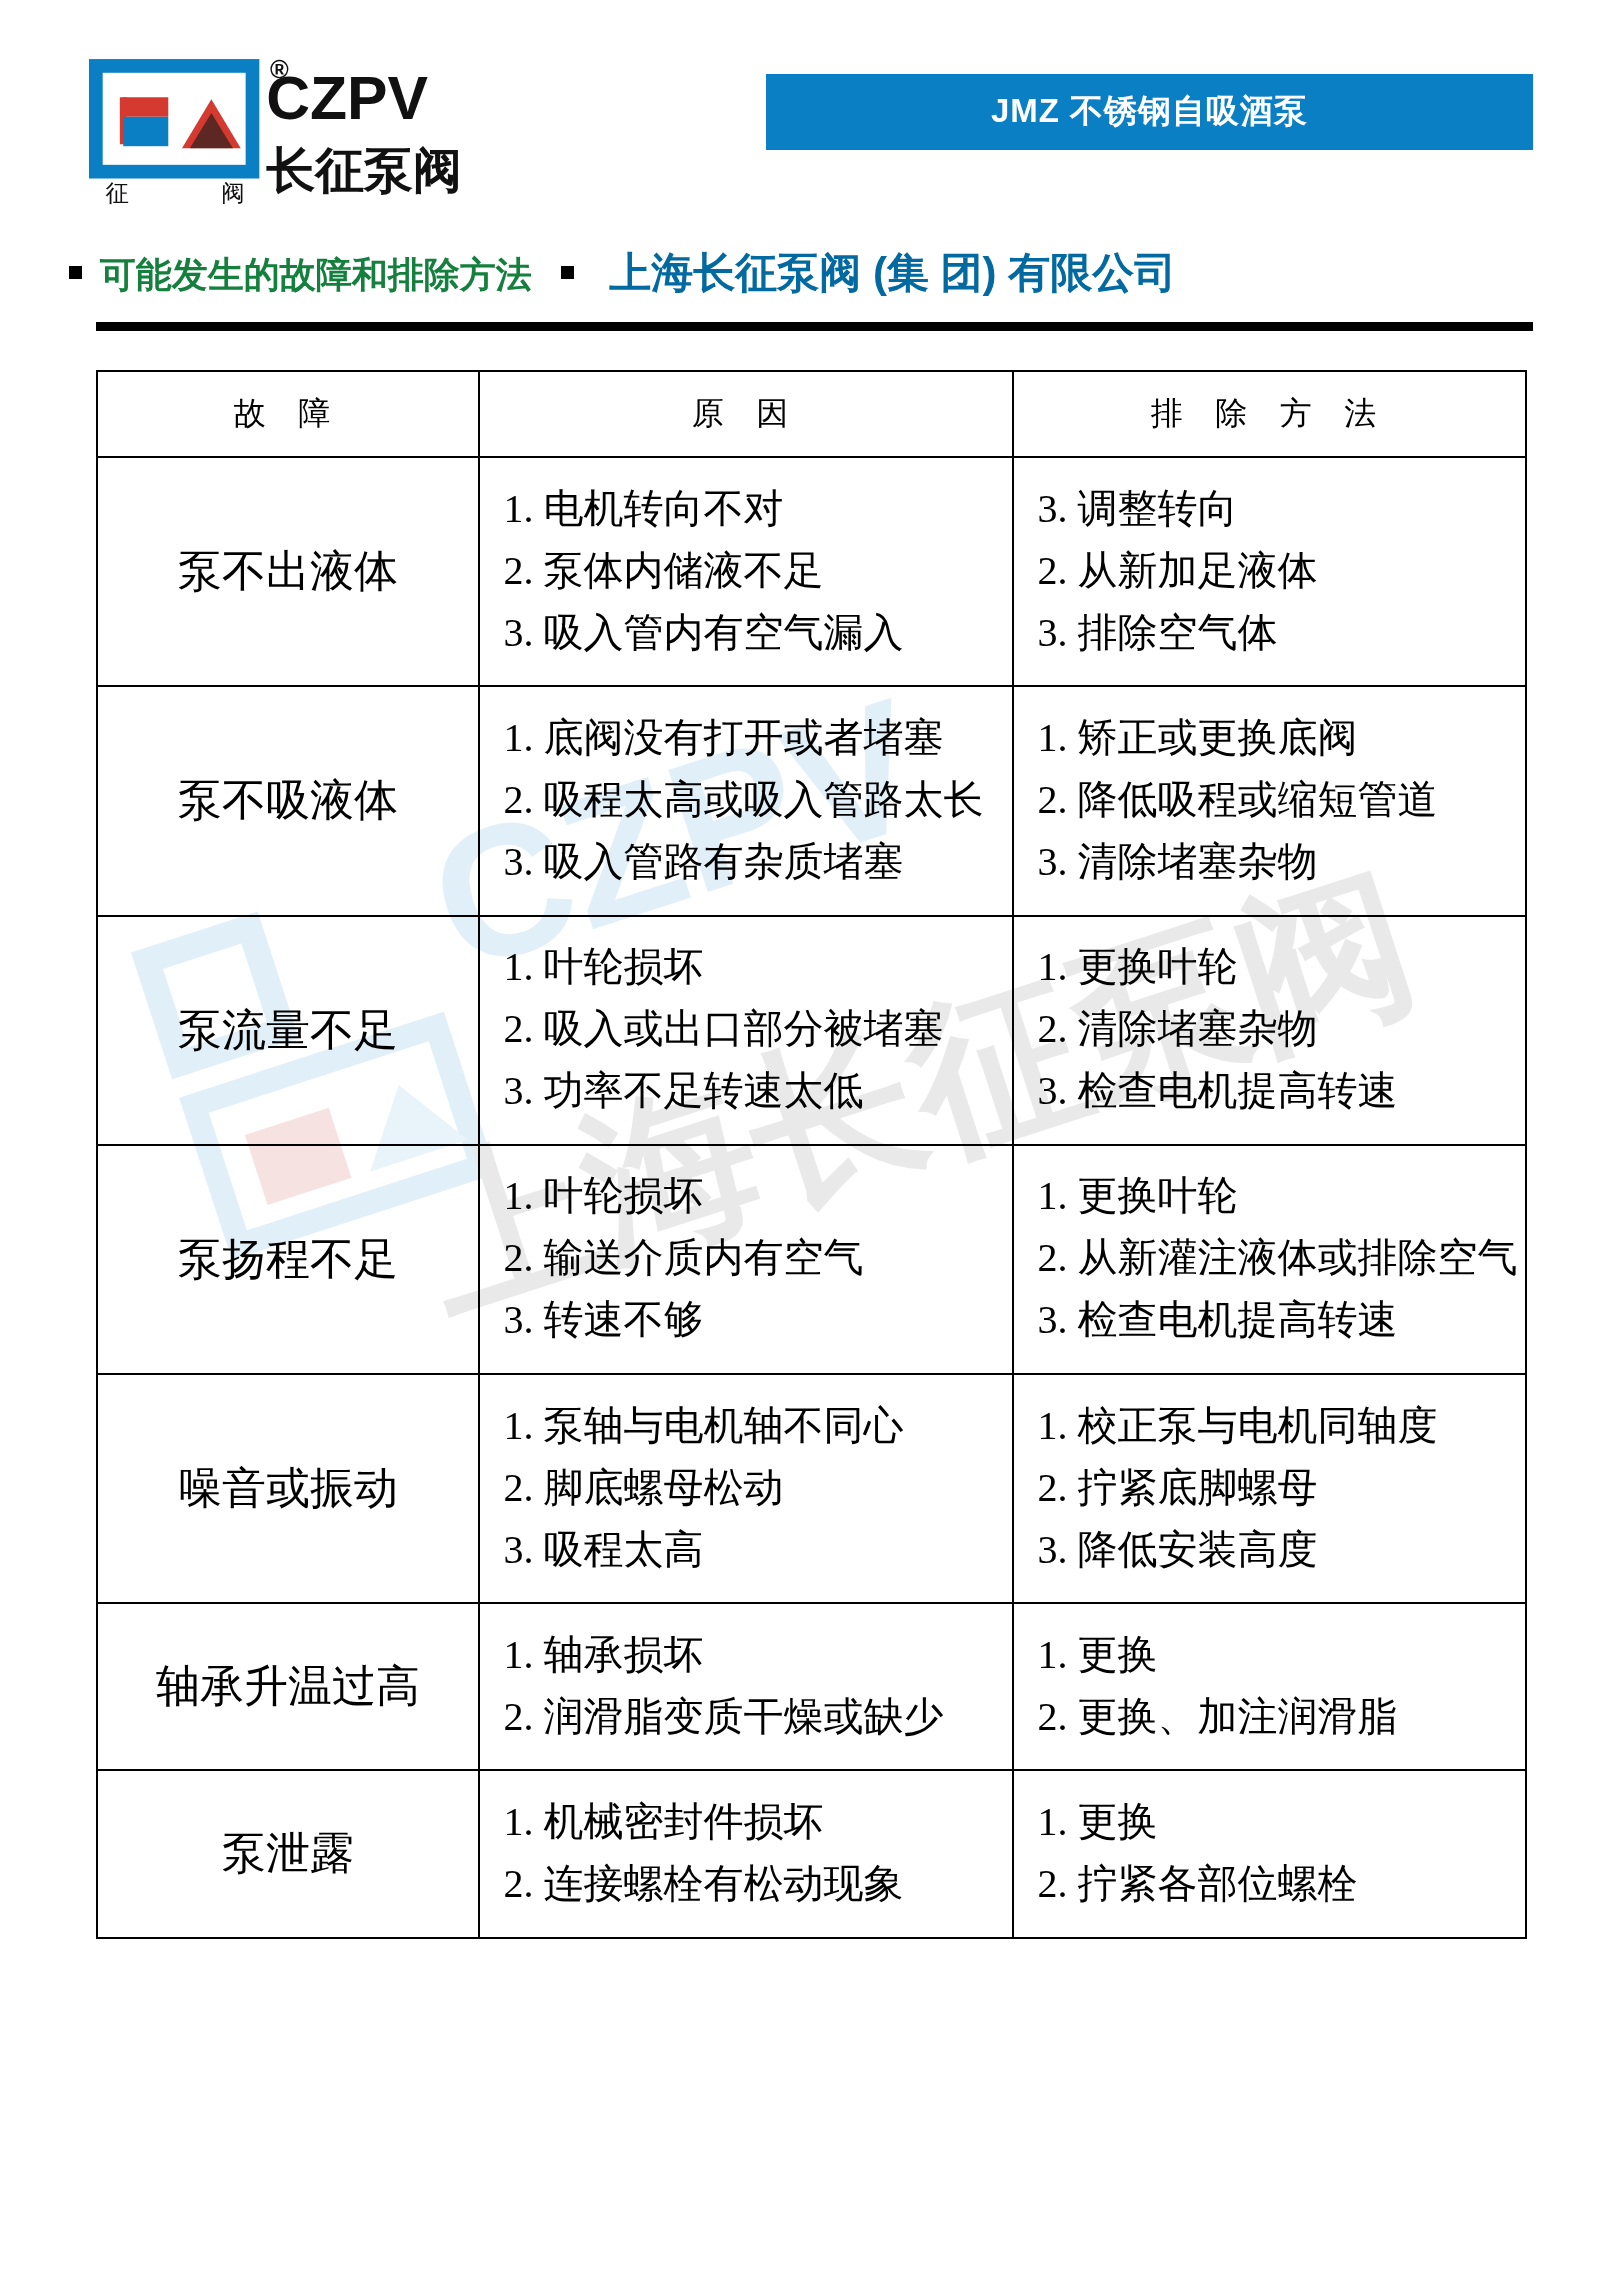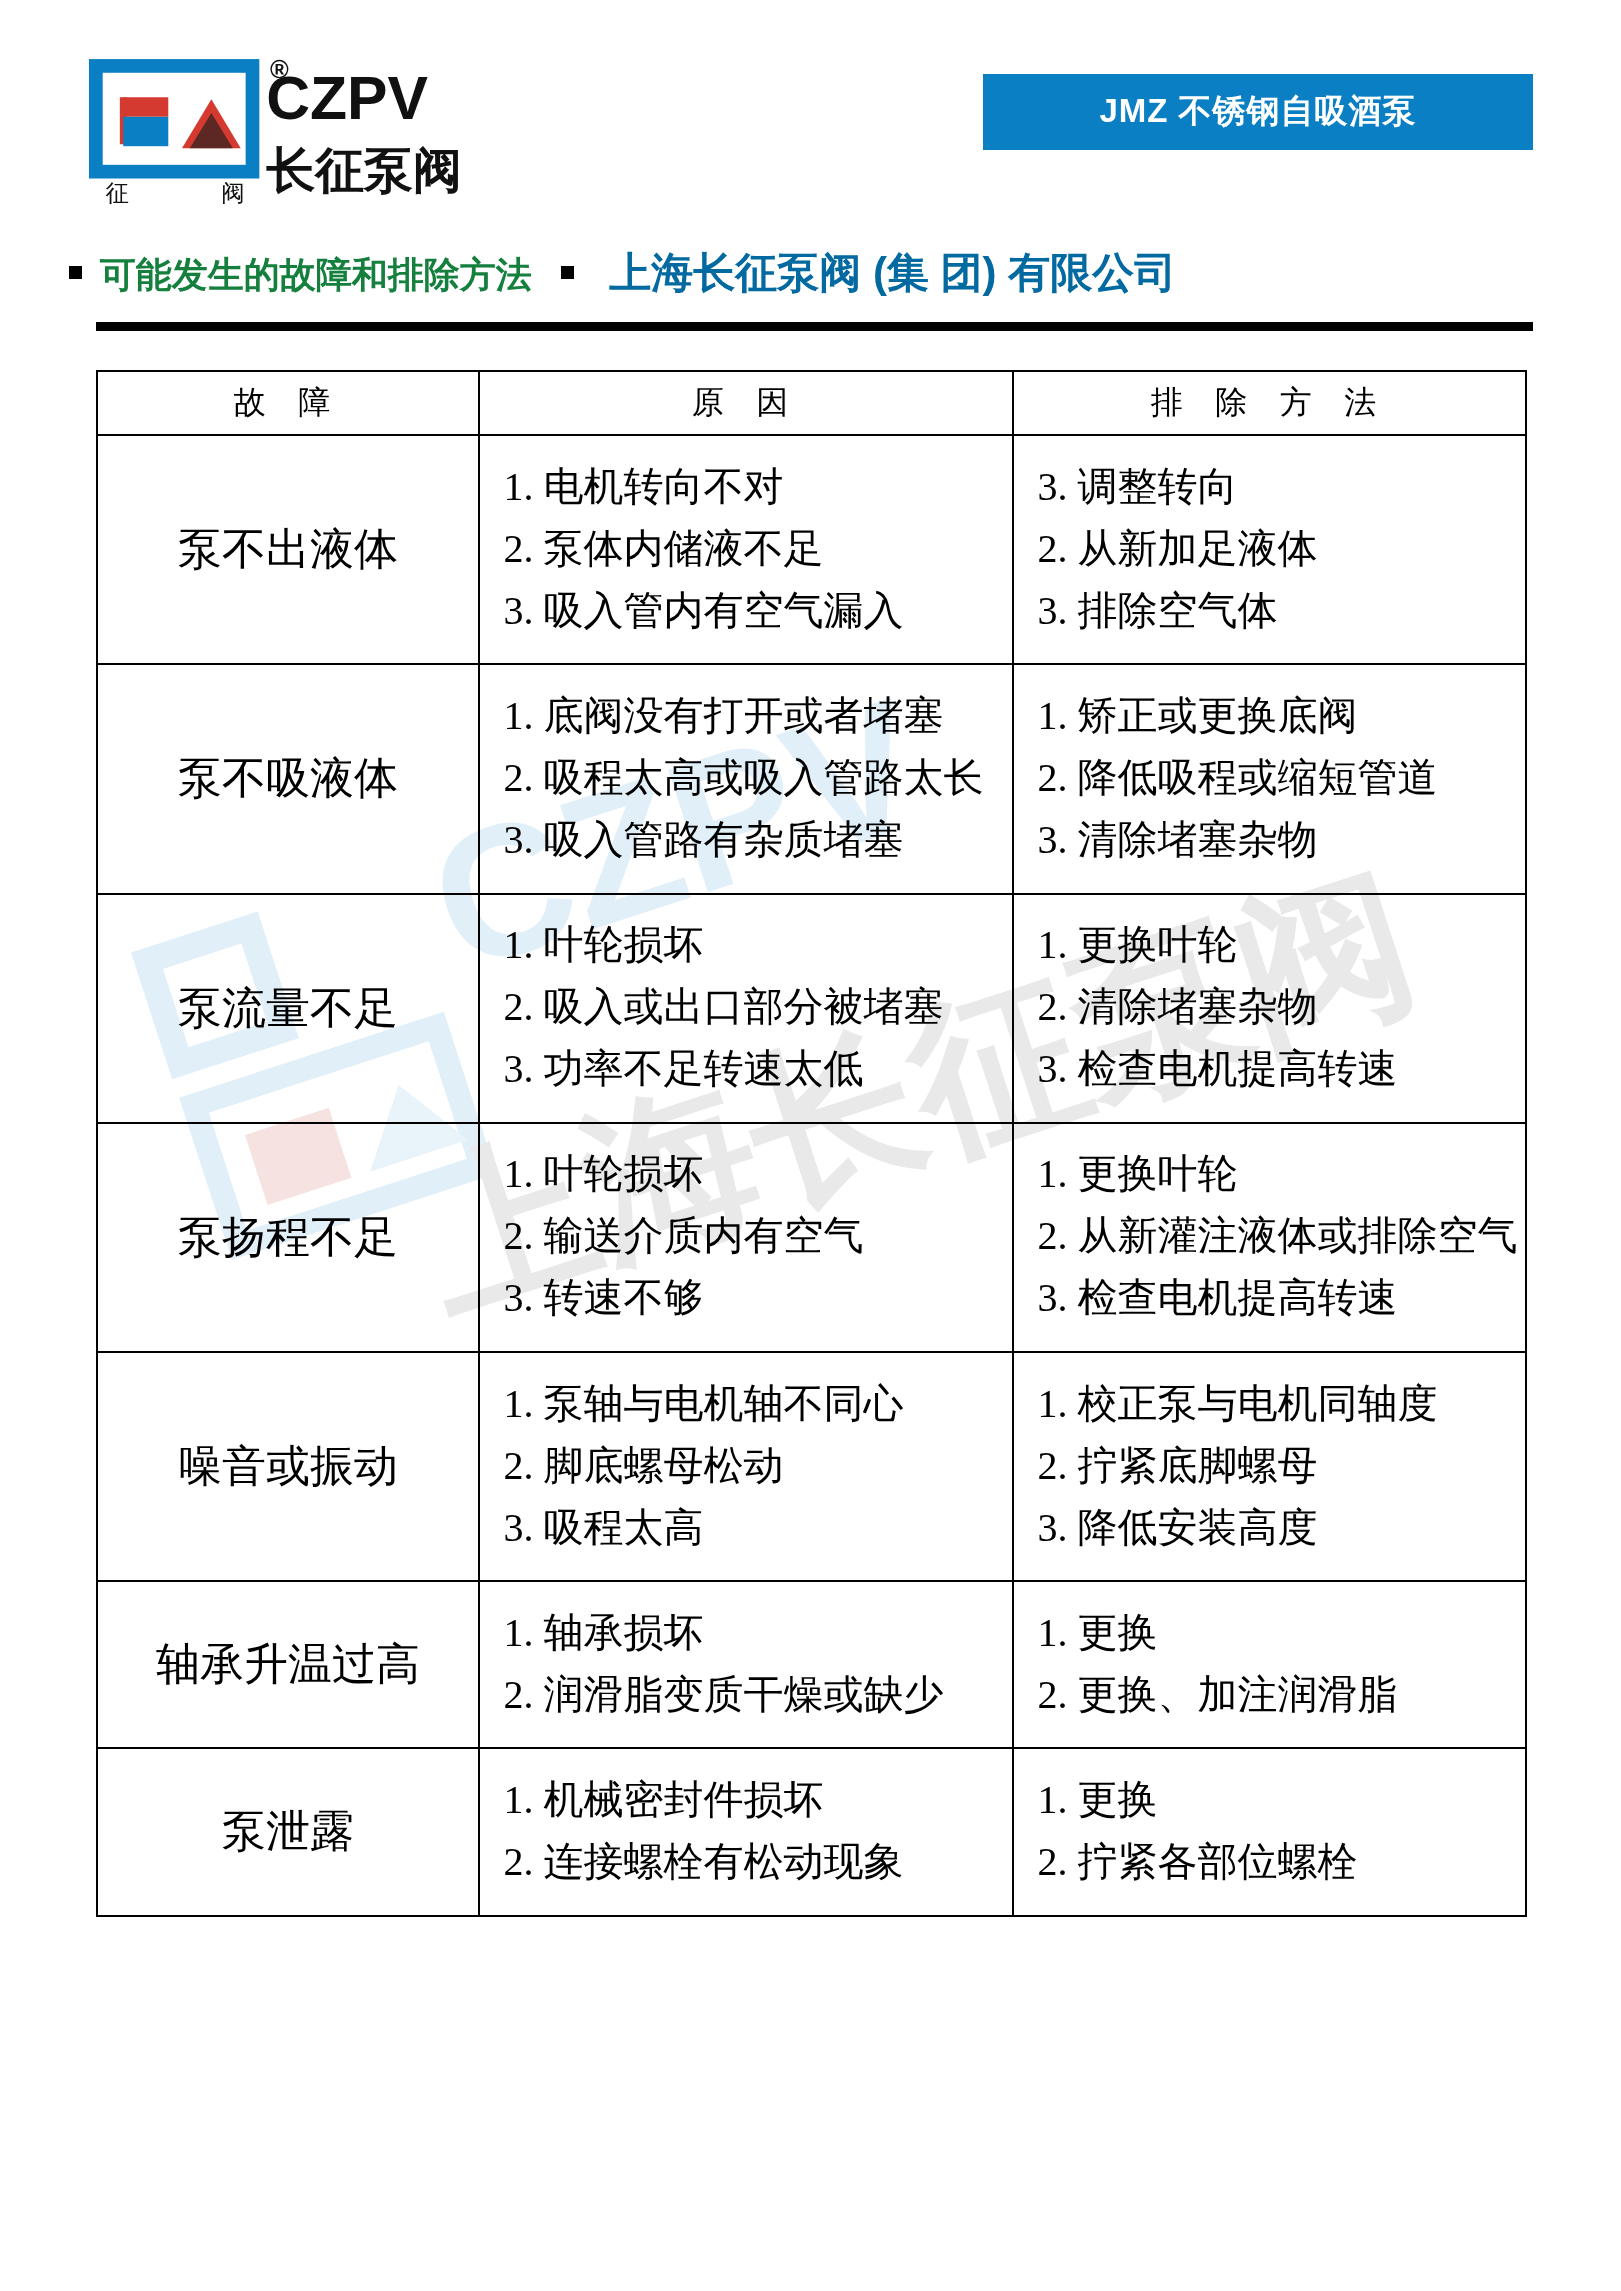--- a/index.html
+++ b/index.html
@@ -37,21 +37,21 @@
   .logo-block {
     position: relative;
     width: 421px;
     height: 157px;
     flex: 0 0 auto;
   }
   .logo-svg { display: block; }
 
   .title-banner {
     margin-top: 19.6px;
-    width: 550px;
+    width: 767px;
     height: 76px;
     background: #0b7fc4;
     color: #ffffff;
     display: flex;
     align-items: center;
     justify-content: center;
     font-size: 33px;
     font-weight: bold;
     letter-spacing: 1px;
   }
@@ -118,21 +118,21 @@
   table.ft td, table.ft th {
     border: 2px solid #000;
     vertical-align: middle;
     background: transparent;
   }
   table.ft col.c1 { width: 382px; }
   table.ft col.c2 { width: 534px; }
   table.ft col.c3 { width: 513px; }
 
   th.hd {
-    height: 64px;
+    height: 86px;
     font-size: 32px;
     font-weight: normal;
     letter-spacing: 11.8px;
     text-align: center;
   }
   td.fault {
     text-align: center;
     font-size: 44px;
     padding: 9.8px 5.9px;
   }

